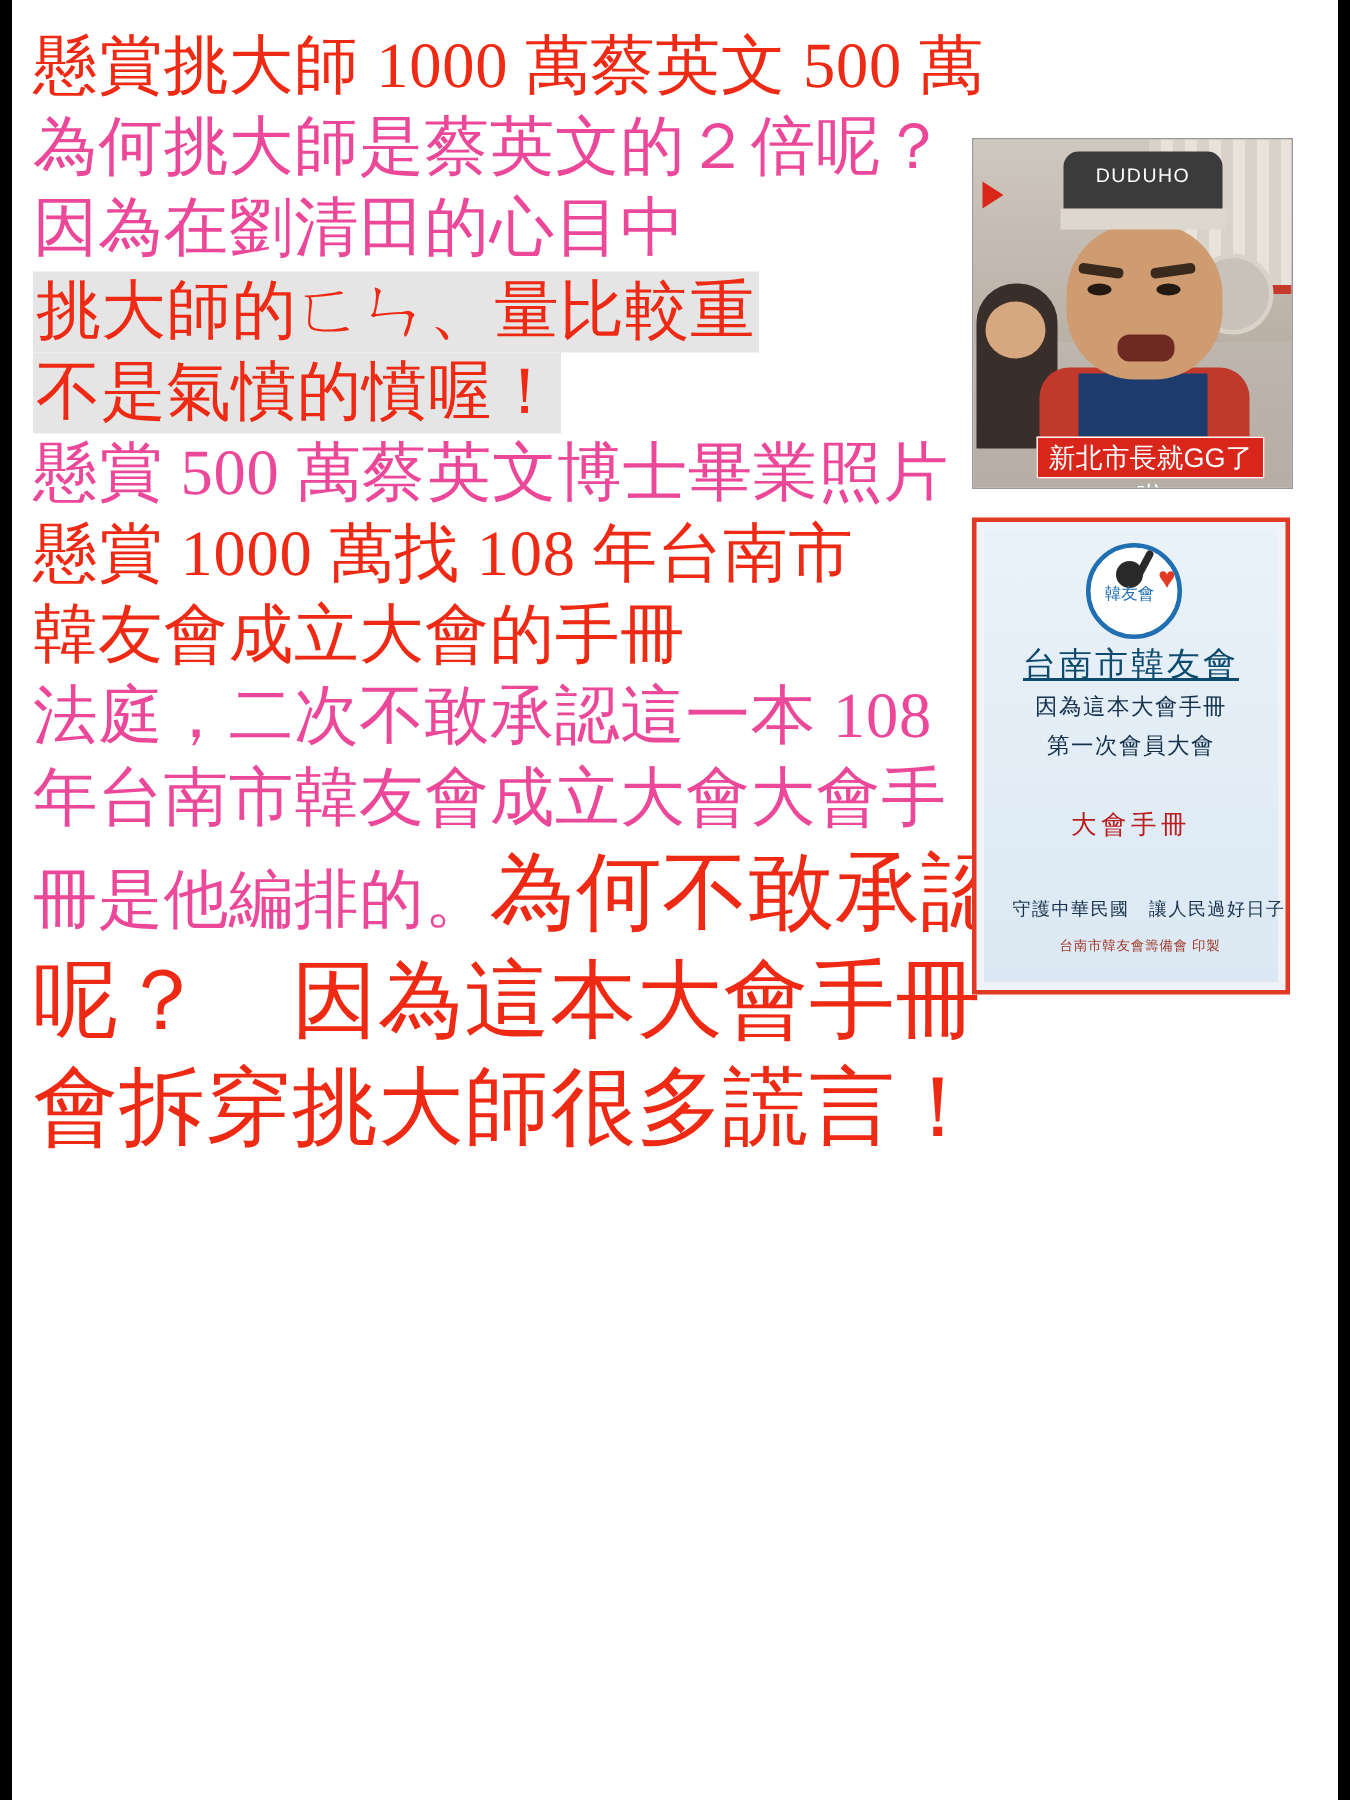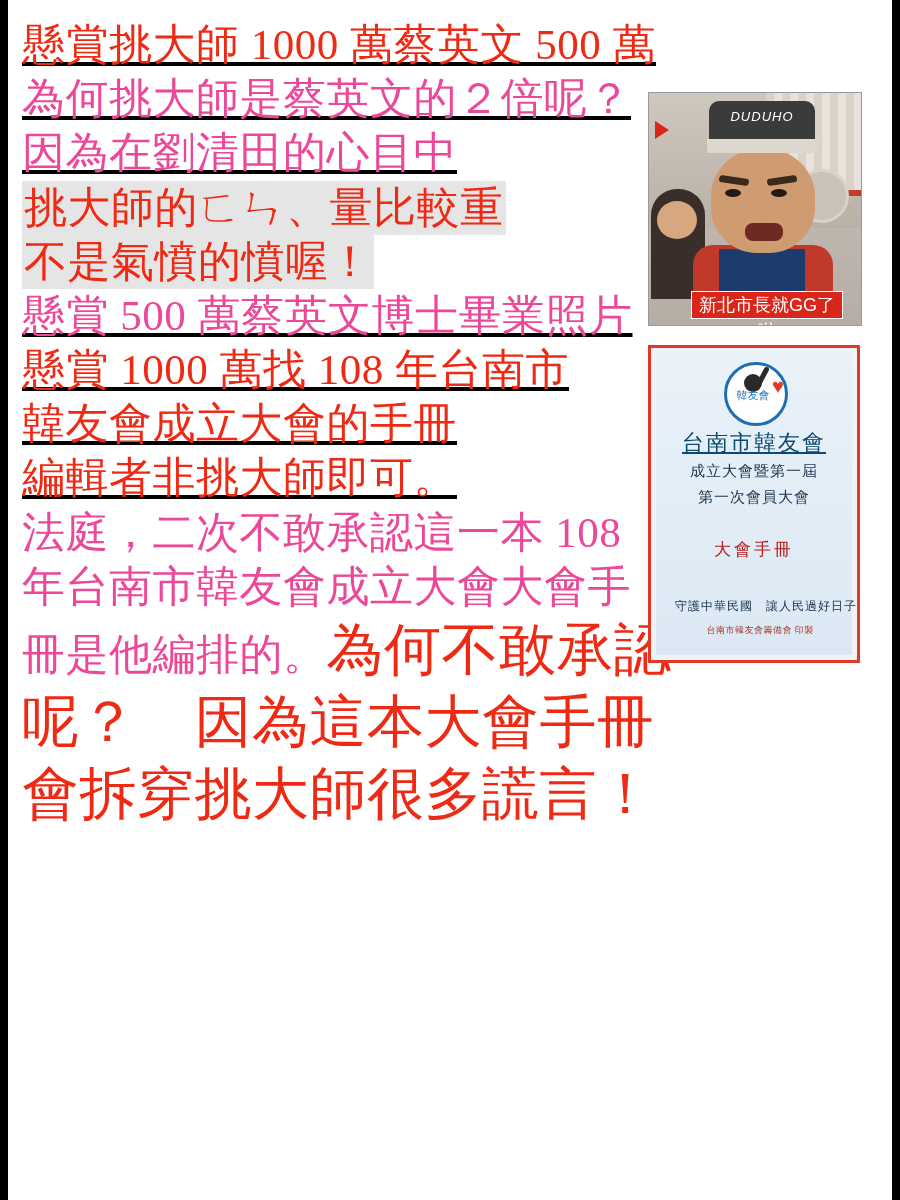--- a/index.html
+++ b/index.html
@@ -43,21 +43,21 @@
   .hl {
     background: #e5e5e5;
     display: inline-block;
     padding: 0 2px;
   }
   .big {
     font-size: 57px;
   }
 
   
-  .topcol { width: 620px; text-decoration: underline; }
+  .topcol { width: 620px; }
 
   
   .photo {
     position: absolute;
     overflow: hidden;
   }
   
   #photo-man {
     left: 640px;
     top: 92px;
@@ -88,21 +88,20 @@
     background: #3b3b3b; border-radius: 10px 10px 4px 4px;
   }
   #photo-man .hatband {
     position: absolute; left: 58px; top: 46px; width: 110px; height: 14px;
     background: #ddd7cd;
   }
   #photo-man .hattext {
     position: absolute; left: 66px; top: 16px; width: 94px;
     color: #fff; font-size: 13px; letter-spacing: 1px; text-align: center;
     font-family: "Liberation Sans", sans-serif;
-    font-style: italic;
   }
   #photo-man .face {
     position: absolute; left: 62px; top: 56px; width: 104px; height: 104px;
     background: #cf9c72; border-radius: 46% 46% 44% 44%;
   }
   #photo-man .brow-l, #photo-man .brow-r {
     position: absolute; top: 84px; width: 30px; height: 7px; background: #3a2a1c;
     border-radius: 3px;
   }
   #photo-man .brow-l { left: 70px; transform: rotate(8deg); }
@@ -238,41 +237,40 @@
     <div class="photo" id="photo-book">
       <div class="inner"></div>
       <div class="emblem">
         <div class="circ"></div>
         <div class="head"></div>
         <div class="arm"></div>
         <div class="heart">♥</div>
         <div class="etext">韓友會</div>
       </div>
       <div class="bk-title">台南市韓友會</div>
-      <div class="bk-sub1">成立大會暨第一屆</div>
+      <div class="bk-sub1">因為這本大會手冊</div>
       <div class="bk-sub2">第一次會員大會</div>
       <div class="bk-mid">大會手冊</div>
       <div class="bk-slogan">守護中華民國　讓人民過好日子</div>
       <div class="bk-foot">台南市韓友會籌備會 印製</div>
     </div>
 
     <div class="topcol">
       <div class="line red">懸賞挑大師 1000 萬蔡英文 500 萬</div>
       <div class="line black">為何挑大師是蔡英文的２倍呢？</div>
       <div class="line black">因為在劉清田的心目中</div>
       <div class="line">
         <span class="hl red">挑大師的ㄈㄣ、量比較重</span>
       </div>
       <div class="line">
         <span class="hl red">不是氣憤的憤喔！</span>
       </div>
       <div class="line black">懸賞 500 萬蔡英文博士畢業照片</div>
       <div class="line red">懸賞 1000 萬找 108 年台南市</div>
       <div class="line red">韓友會成立大會的手冊</div>
-      <div class="line red">編輯者非挑大師即可。</div>
     </div>
 
     <div class="lower">
       <div class="line black">法庭，二次不敢承認這一本 108</div>
       <div class="line black">年台南市韓友會成立大會大會手</div>
       <div class="line">
         <span class="black">冊是他編排的。</span><span class="red big">為何不敢承認</span>
       </div>
       <div class="line red big">呢？　因為這本大會手冊</div>
       <div class="line red big">會拆穿挑大師很多謊言！</div>

